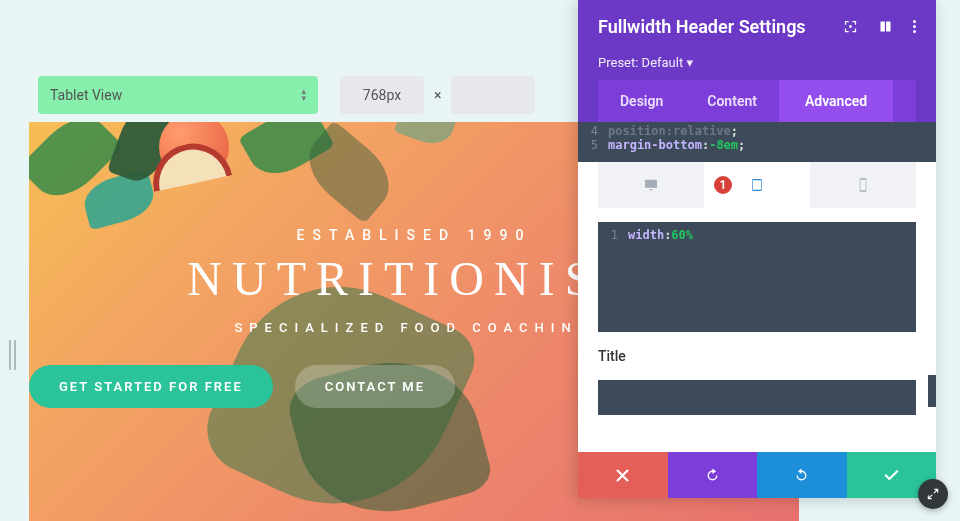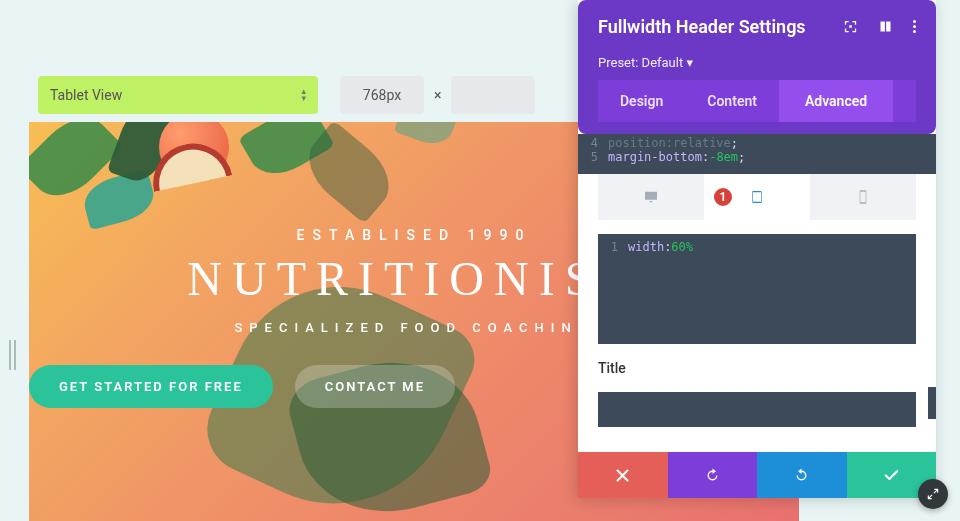--- a/index.html
+++ b/index.html
@@ -17,21 +17,21 @@
     position: absolute;
     top: 76px;
     left: 38px;
     display: flex;
     align-items: center;
     gap: 22px;
   }
   .view-select {
     width: 280px;
     height: 38px;
-    background: #bef264;
+    background: #86efac;
     border-radius: 4px;
     display: flex;
     align-items: center;
     justify-content: space-between;
     padding: 0 12px;
     font-size: 14px;
     color: #555;
     cursor: pointer;
   }
   .view-select .chev {
@@ -169,22 +169,21 @@
     width:358px;
     background:#fff;
     box-shadow: -2px 2px 14px rgba(0,0,0,0.18);
     display:flex;
     flex-direction:column;
     height:498px;
   }
   .panel-header {
     background:#6b39c6;
     color:#fff;
-    padding:16px 20px 12px 20px;
-    border-radius:8px;
+    padding:16px 20px 0 20px;
   }
   .panel-title-row {
     display:flex;
     align-items:center;
     justify-content:space-between;
   }
   .panel-title { font-size:18px; font-weight:600; }
   .panel-icons { display:flex; gap:20px; align-items:center; }
   .panel-icons svg { width:15px; height:15px; fill:#fff; cursor:pointer; }
   .panel-icons .dots { display:flex; flex-direction:column; gap:2px; cursor:pointer; }
@@ -240,21 +239,21 @@
   }
   .code-line { display:flex; }
   .gutter {
     width:30px;
     text-align:right;
     padding-right:10px;
     color:#7a8490;
     user-select:none;
     flex-shrink:0;
   }
-  .code { white-space:pre; }
+  .code { white-space:pre;font-weight:bold; }
   .tok-prop { color:#c4b5fd; }
   .tok-val { color:#22c55e; }
   .tok-punc { color:#ddd; }
   .tok-comment { color:#6b7785; }
 
   .section-label {
     font-size:14px;
     color:#333;
     font-weight:500;
     padding:16px 20px 10px 20px;

